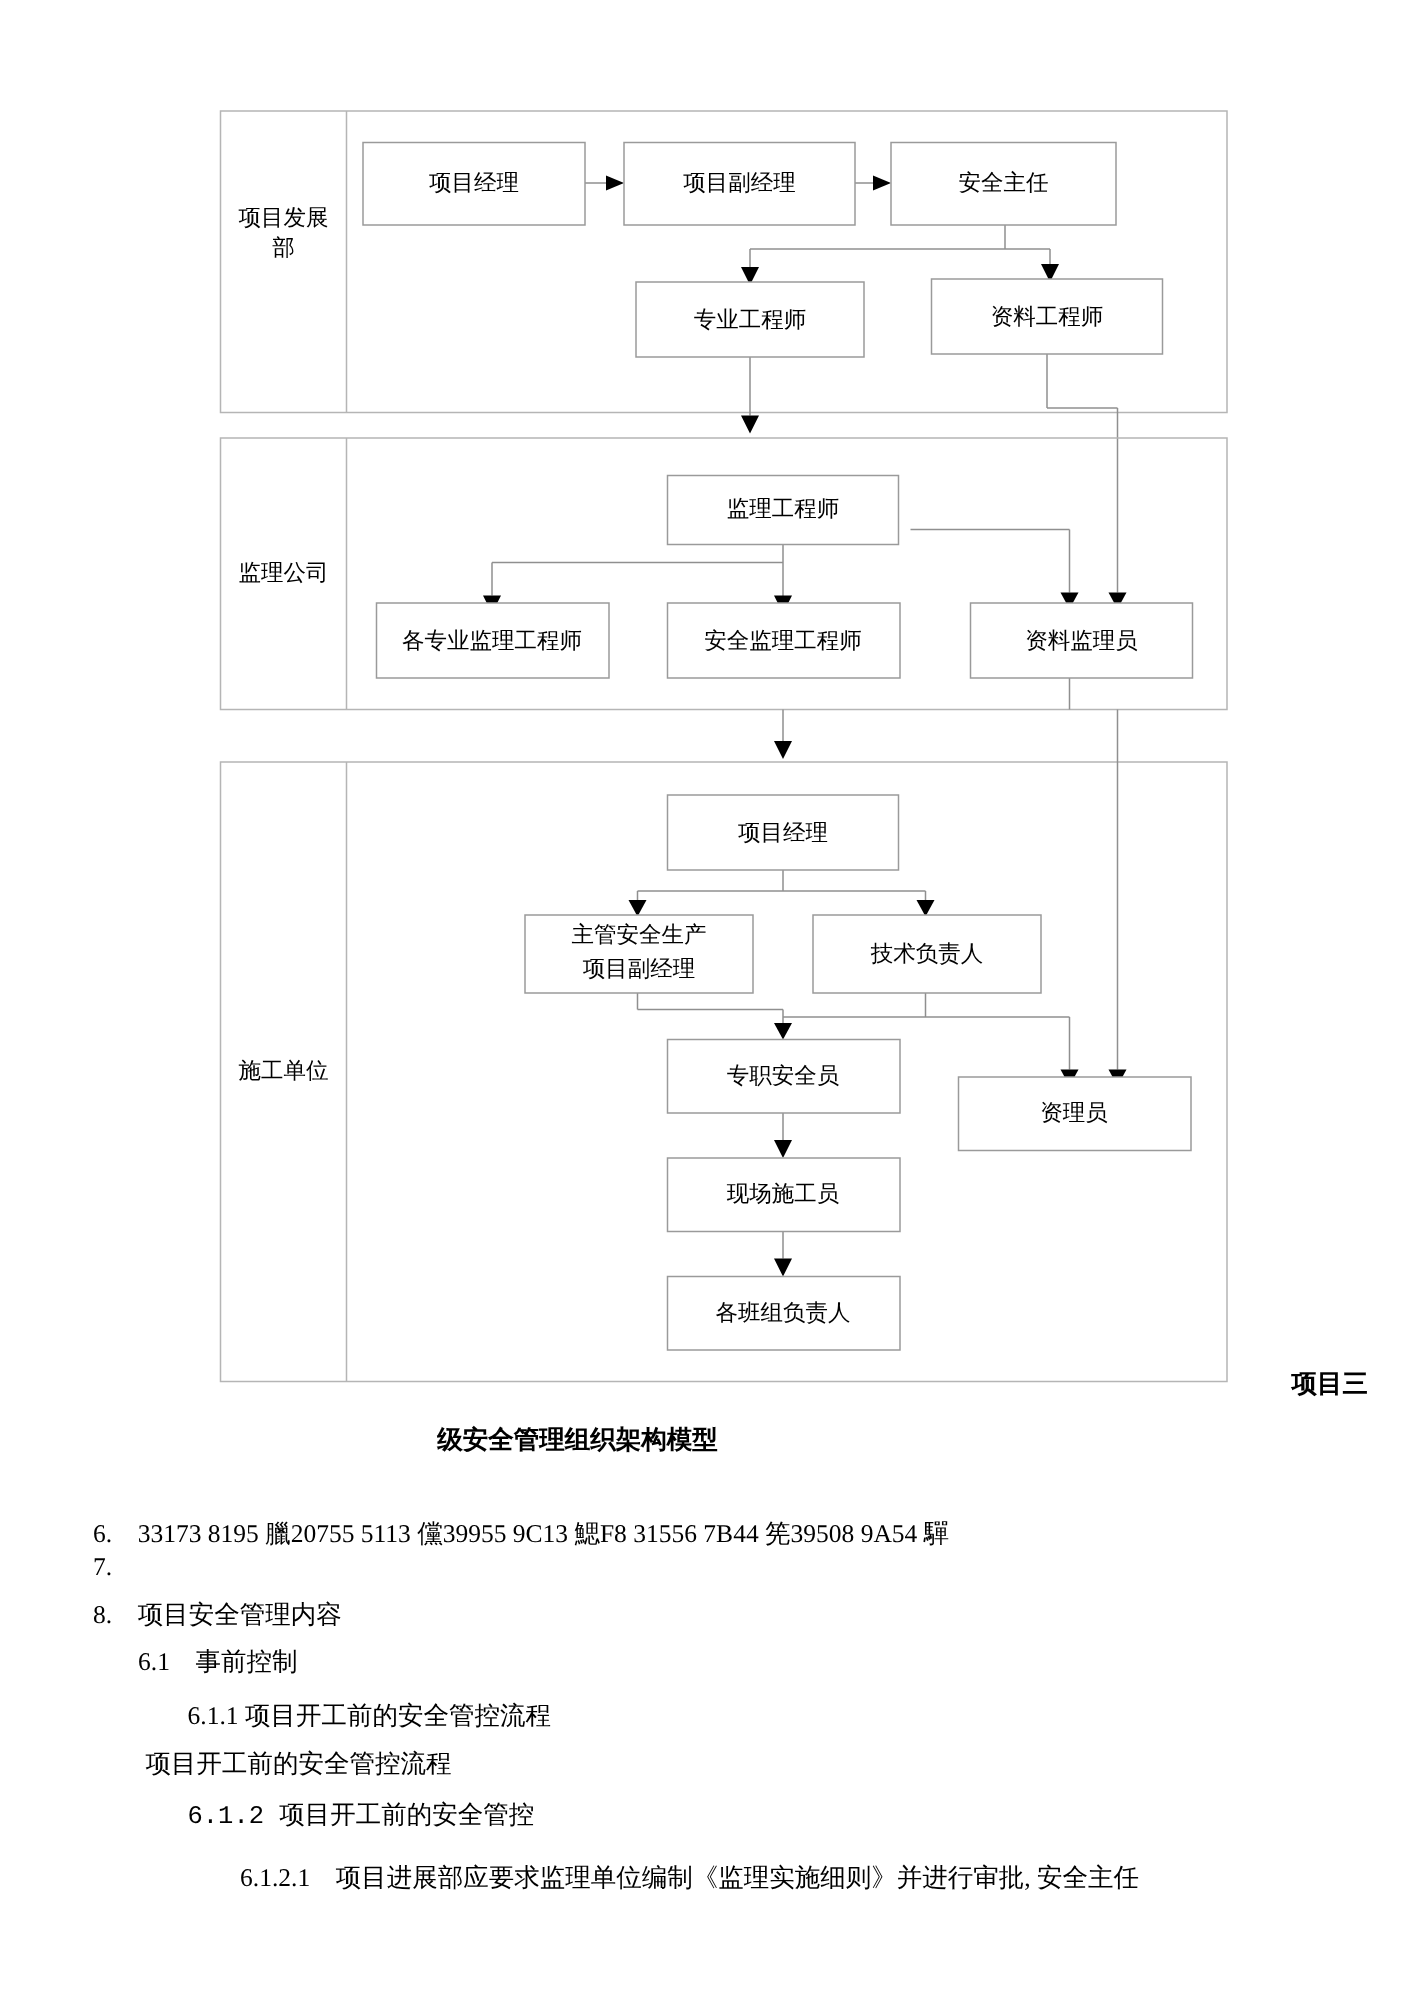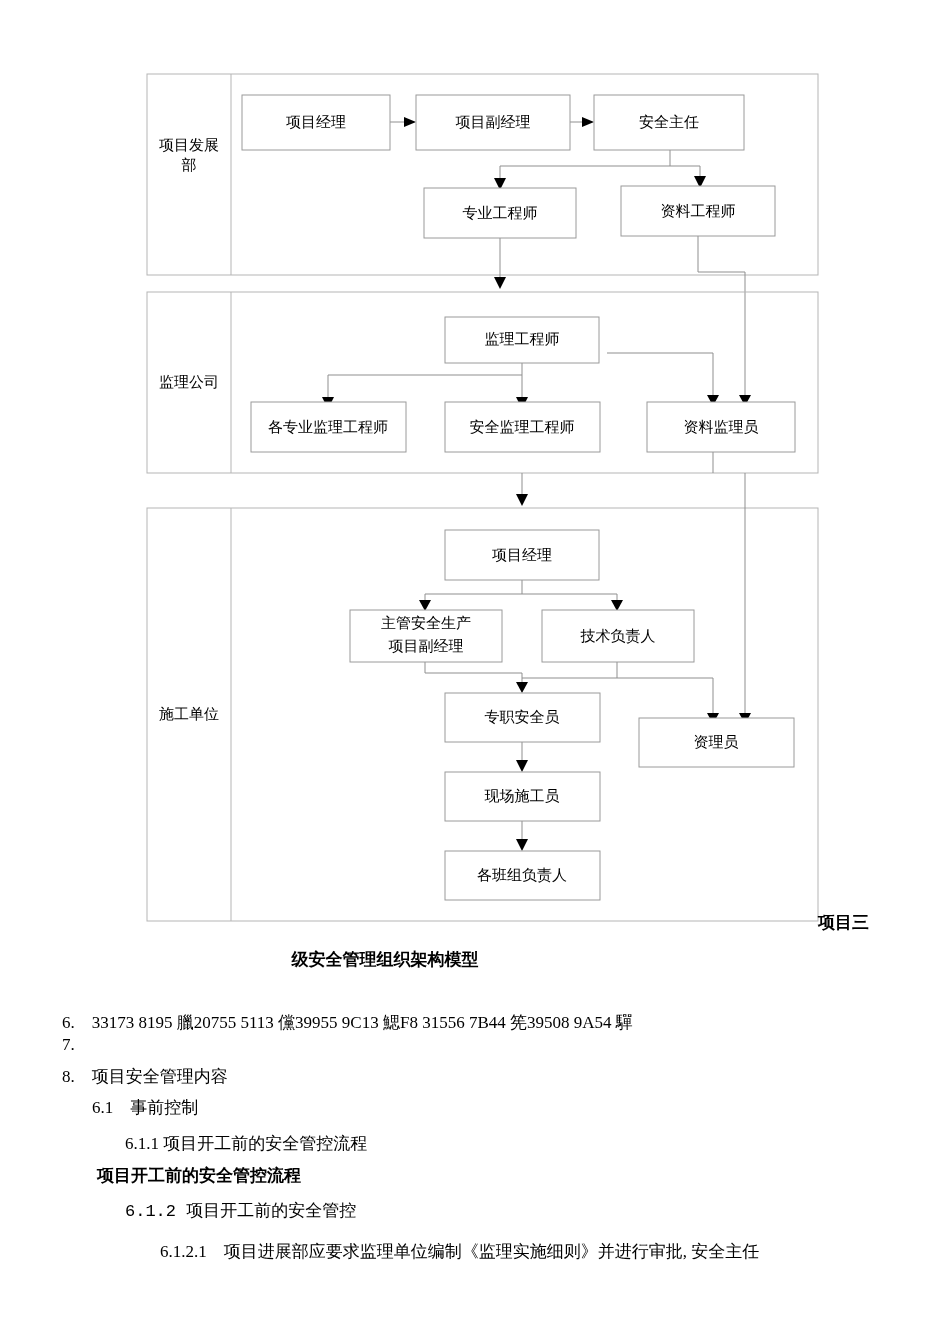--- a/index.html
+++ b/index.html
@@ -50,21 +50,21 @@
     stroke-width: 1;
   }
   .conn {
     stroke: #8f8f8f;
     stroke-width: 1;
     fill: none;
   }
   .arrowhead { fill: #000000; }
   .tail-label {
     position: absolute;
-    left: 818px;
+    left: 861px;
     top: 911px;
     font-family: "Liberation Sans", "DejaVu Sans", sans-serif;
     font-size: 17px;
     font-weight: bold;
     letter-spacing: 0px;
     white-space: nowrap;
     text-align: center;
   }
   .caption {
     position: absolute;
@@ -78,21 +78,21 @@
   }
   .body-line {
     position: absolute;
     font-family: "Liberation Serif", "DejaVu Serif", serif;
     font-size: 17px;
     white-space: nowrap;
     line-height: 1;
   }
   .body-line.bold {
     font-family: "Liberation Sans", "DejaVu Sans", sans-serif;
-    font-weight: bold;
+    font-weight: normal;
   }
 </style>
 </head>
 <body>
 
 <div id="diagram-wrap">
 <svg id="diagram-svg" width="950" height="935" viewBox="0 0 950 935" xmlns="http://www.w3.org/2000/svg">
 
   <defs>
     <marker id="ah" markerWidth="12" markerHeight="12" refX="5" refY="9" orient="auto" markerUnits="userSpaceOnUse">

